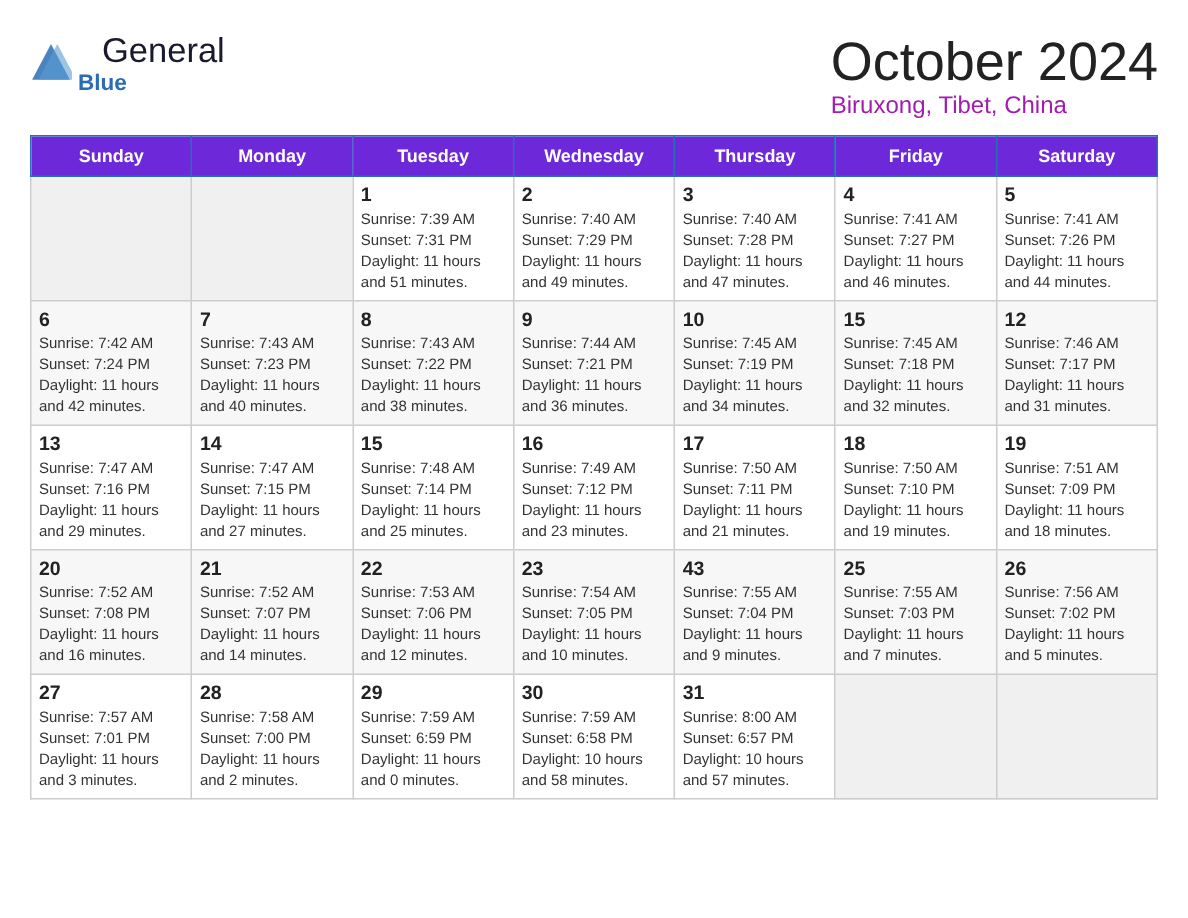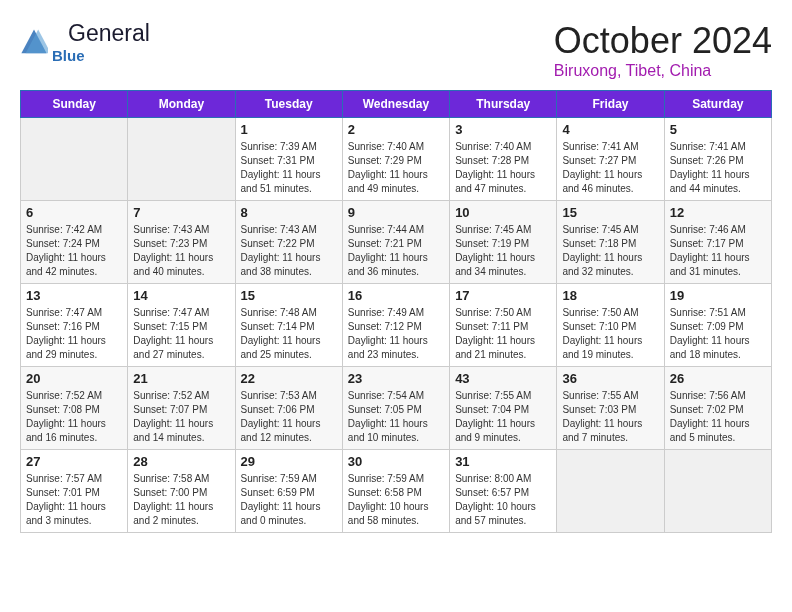--- a/index.html
+++ b/index.html
@@ -209,21 +209,21 @@
         </td>
         <td>
           <span class="day-number">23</span>
           <div class="cell-info">Sunrise: 7:54 AM<br>Sunset: 7:05 PM<br>Daylight: 11 hours and 10 minutes.</div>
         </td>
         <td>
           <span class="day-number">43</span>
           <div class="cell-info">Sunrise: 7:55 AM<br>Sunset: 7:04 PM<br>Daylight: 11 hours and 9 minutes.</div>
         </td>
         <td>
-          <span class="day-number">36</span>
+          <span class="day-number">25</span>
           <div class="cell-info">Sunrise: 7:55 AM<br>Sunset: 7:03 PM<br>Daylight: 11 hours and 7 minutes.</div>
         </td>
         <td>
           <span class="day-number">26</span>
           <div class="cell-info">Sunrise: 7:56 AM<br>Sunset: 7:02 PM<br>Daylight: 11 hours and 5 minutes.</div>
         </td>
       </tr>
       <tr>
         <td>
           <span class="day-number">27</span>

